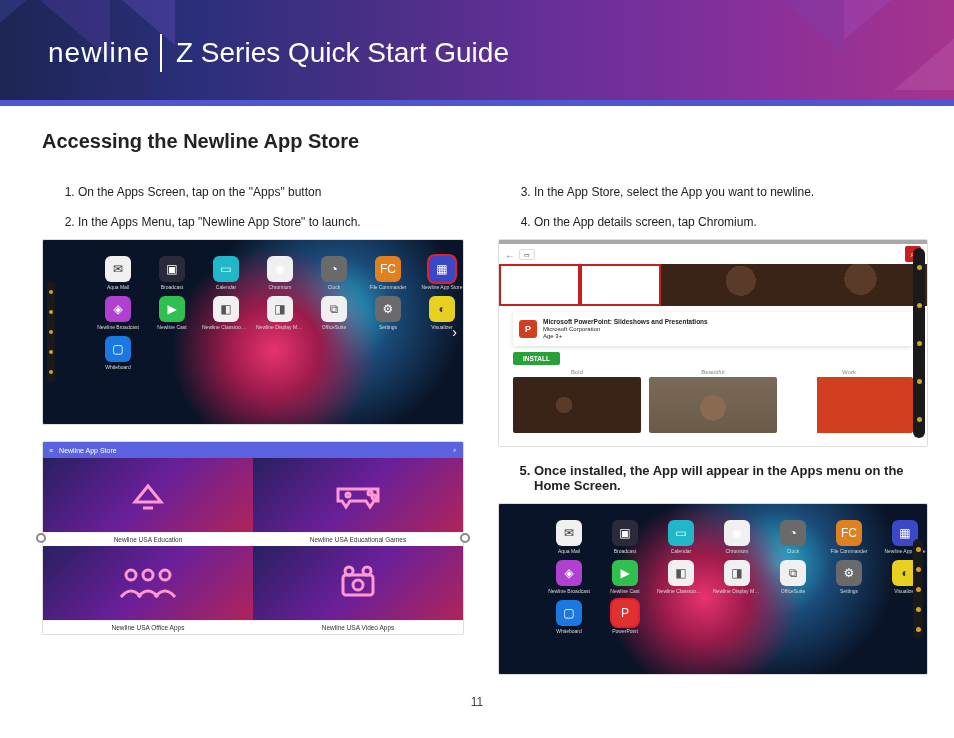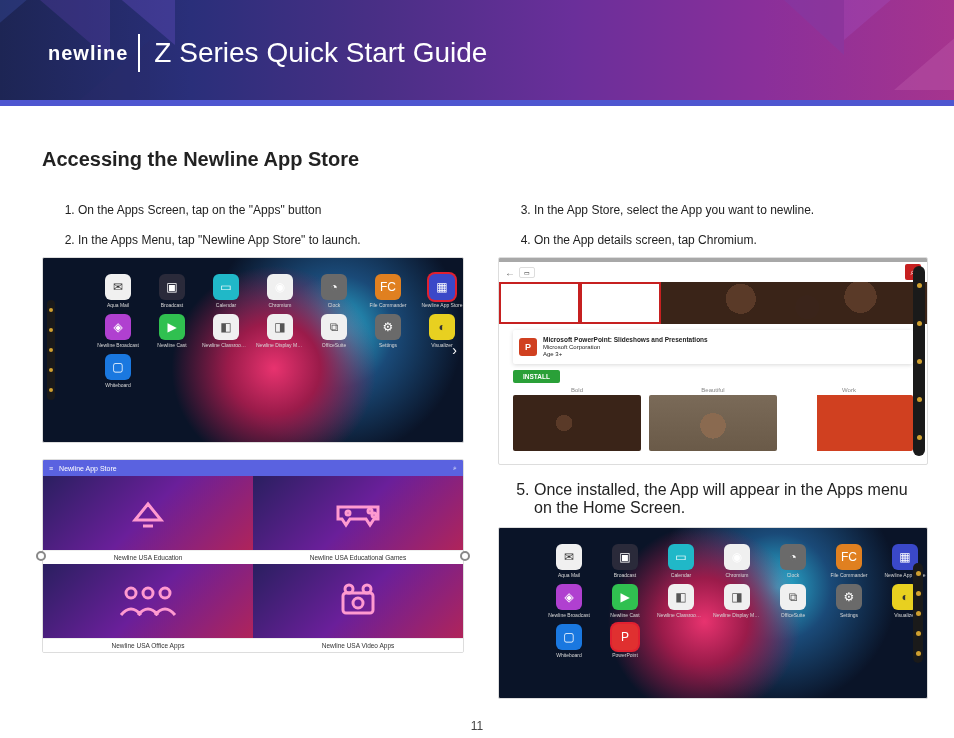--- a/index.html
+++ b/index.html
@@ -10,26 +10,26 @@
   }
   .tri { position:absolute; width:0; height:0; border-style:solid; opacity:.35; }
   .t1 { top:-20px; left:-20px; border-width:60px 70px 0 0; border-color:#3b4fa8 transparent transparent transparent; }
   .t2 { top:0; left:40px; border-width:0 70px 60px 0; border-color:transparent #5a3fa8 transparent transparent; }
   .t3 { top:-10px; left:110px; border-width:55px 0 0 65px; border-color:#6b4fc8 transparent transparent transparent; }
   .t4 { top:40px; left:80px; border-width:0 0 60px 70px; border-color:transparent transparent #2a2a6a transparent; }
   .t5 { top:-20px; right:40px; border-width:60px 70px 0 0; border-color:#a04fc0 transparent transparent transparent; }
   .t6 { top:0; right:110px; border-width:0 60px 55px 0; border-color:transparent #7a3fa8 transparent transparent; }
   .t7 { top:30px; right:-10px; border-width:0 0 60px 70px; border-color:transparent transparent #c060b0 transparent; }
   .brand-row { position:absolute; left:48px; top:34px; display:flex; align-items:center; color:#fff; }
-  .logo { font-size:20px; font-weight:700; letter-spacing:1px; }
+  .logo { font-size:28px; font-weight:400; letter-spacing:1px; }
   .divider { width:2px; height:38px; background:#fff; margin:0 14px 0 10px; }
   .docTitle { font-size:28px; font-weight:400; }
   .bottomBar { position:absolute; bottom:0; left:0; width:100%; height:6px; background:#4e56d0; }
 
-  .content { padding: 42px 42px 0 42px; }
+  .content { padding: 24px 42px 0 42px; }
   .sectionTitle { font-size:20px; font-weight:700; color:#222; margin-bottom:16px; }
   .cols { display:flex; gap:34px; }
   .col { flex:1 1 0; }
   .steps { font-size:12px; margin:0 0 10px 36px; }
   .steps li { margin-bottom:4px;margin-top:16px; }
 
   .shot { width:100%; border:1px solid #ddd; border-radius:2px; margin:6px 0 16px 0; overflow:hidden; font-size:6px; }
 
   
   .s1 { height:186px; background:radial-gradient(circle at 55% 60%,#e8336f 0%,#9a1b4a 18%,transparent 40%),radial-gradient(circle at 70% 40%,#2ab8d8 0%,#1a4a78 18%,transparent 40%),#0a1428; position:relative; }
@@ -84,21 +84,21 @@
   .s3side span{width:5px;height:5px;border-radius:50%;background:#d0a030}
 
   
   .s4 { height:172px; background:radial-gradient(circle at 48% 55%,#e8336f 0%,#9a1b4a 18%,transparent 40%),radial-gradient(circle at 65% 35%,#2ab8d8 0%,#1a4a78 18%,transparent 40%),#0a1428; position:relative; }
   .s4 .side { position:absolute; right:4px; top:50%; transform:translateY(-50%); width:10px; height:100px; background:#1a1a1a; border-radius:5px; display:flex; flex-direction:column; justify-content:space-around; align-items:center; }
   .s4 .side span{width:5px;height:5px;border-radius:50%;background:#d0a030}
   .s4grid { padding:16px 0 0 48px; display:grid; grid-template-columns:repeat(7,44px); gap:6px 12px; }
 
   .pageNum { text-align:center; font-size:12px; color:#444; margin-top:4px; }
 
-  .stepNote { font-size:16px; margin:0 0 10px 36px; }
+  .stepNote { font-size:13px; margin:0 0 10px 36px;font-weight:bold; }
   .stepNote li { margin-bottom:4px; }
 </style>
 </head>
 <body>
 
 <div class="banner">
   <div class="tri t1"></div>
     <div class="tri t2"></div>
     <div class="tri t3"></div>
     <div class="tri t4"></div>

